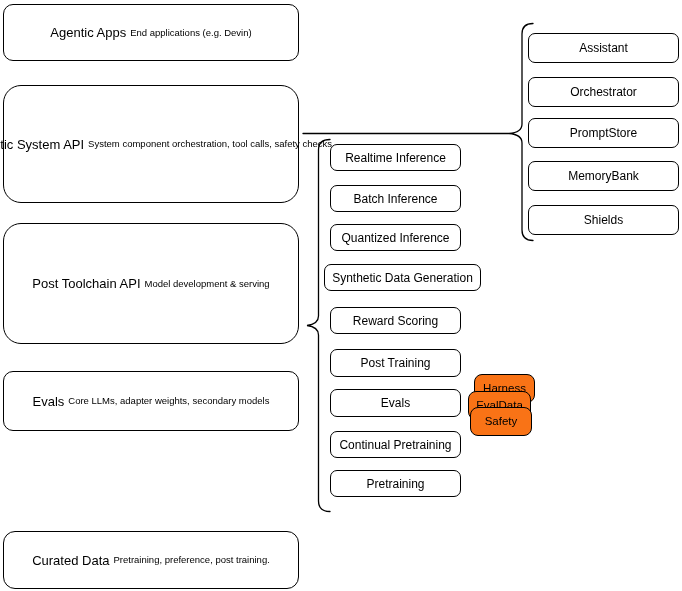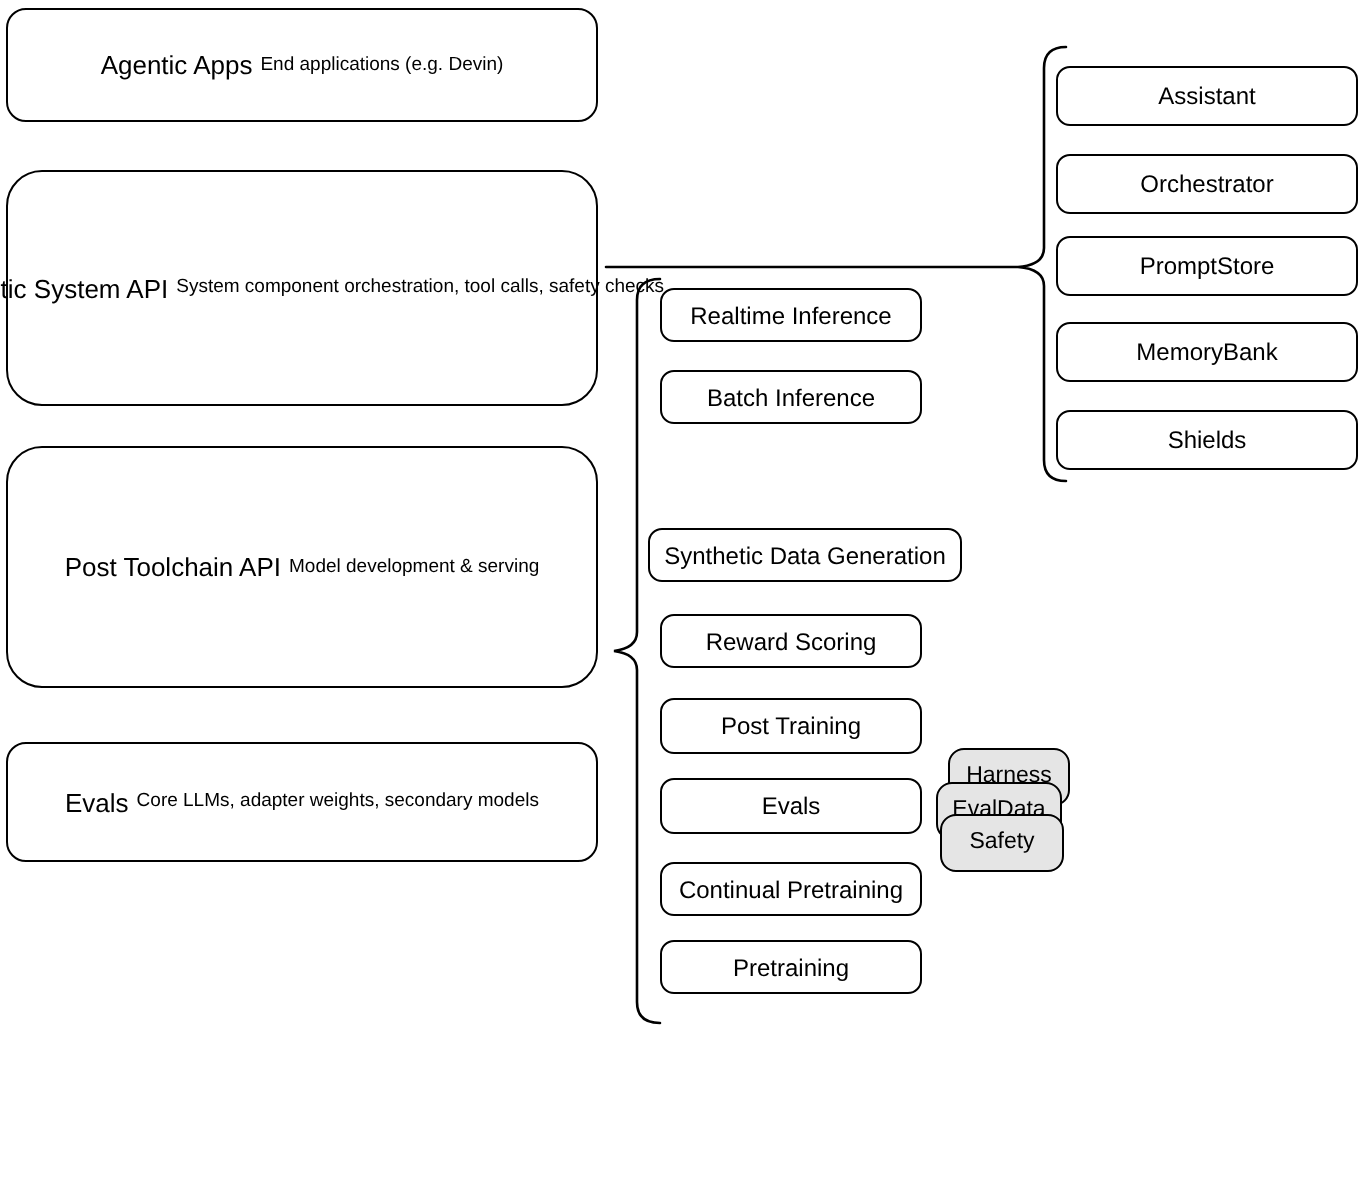--- a/index.html
+++ b/index.html
@@ -67,21 +67,21 @@
     border-radius: 7px;
     font-size: 12px;
     line-height: 14px;
     white-space: nowrap;
   }
   .pill {
     position: absolute;
     box-sizing: border-box;
     border: 1.2px solid #000000;
     border-radius: 8px;
-    background: #e5e5e5;
+    background: #f97316;
     height: 29px;
     display: flex;
     align-items: center;
     justify-content: center;
     font-size: 11.5px;
     line-height: 13px;
     white-space: nowrap;
     z-index: 5;
     text-align: center;
   }
@@ -110,26 +110,33 @@
     <div class="title">Post Toolchain API</div>
     <div class="subtitle">Model development &amp; serving</div>
   </div>
 
   <div class="box bigbox" style="top:371px;height:60px;border-radius:10px">
     <div class="title">Evals</div>
     <div class="subtitle">Core LLMs, adapter weights, secondary models</div>
   </div>
 
 
+  <div class="box bigbox" style="top:531px;height:58px;border-radius:12px">
+    <div class="title">Curated Data</div>
+    <div class="subtitle">Pretraining, preference, post training.</div>
+  </div>
 
   <div class="box midbox" style="top:144px">
     <span>Realtime Inference</span>
   </div>
   <div class="box midbox" style="top:185px">
     <span>Batch Inference</span>
+  </div>
+  <div class="box midbox" style="top:224px">
+    <span>Quantized Inference</span>
   </div>
   <div class="box midbox" style="top:264px;left:324px;width:157px">
     <span>Synthetic Data Generation</span>
   </div>
   <div class="box midbox" style="top:307px">
     <span>Reward Scoring</span>
   </div>
   <div class="box midbox" style="top:349px;height:28px">
     <span>Post Training</span>
   </div>

